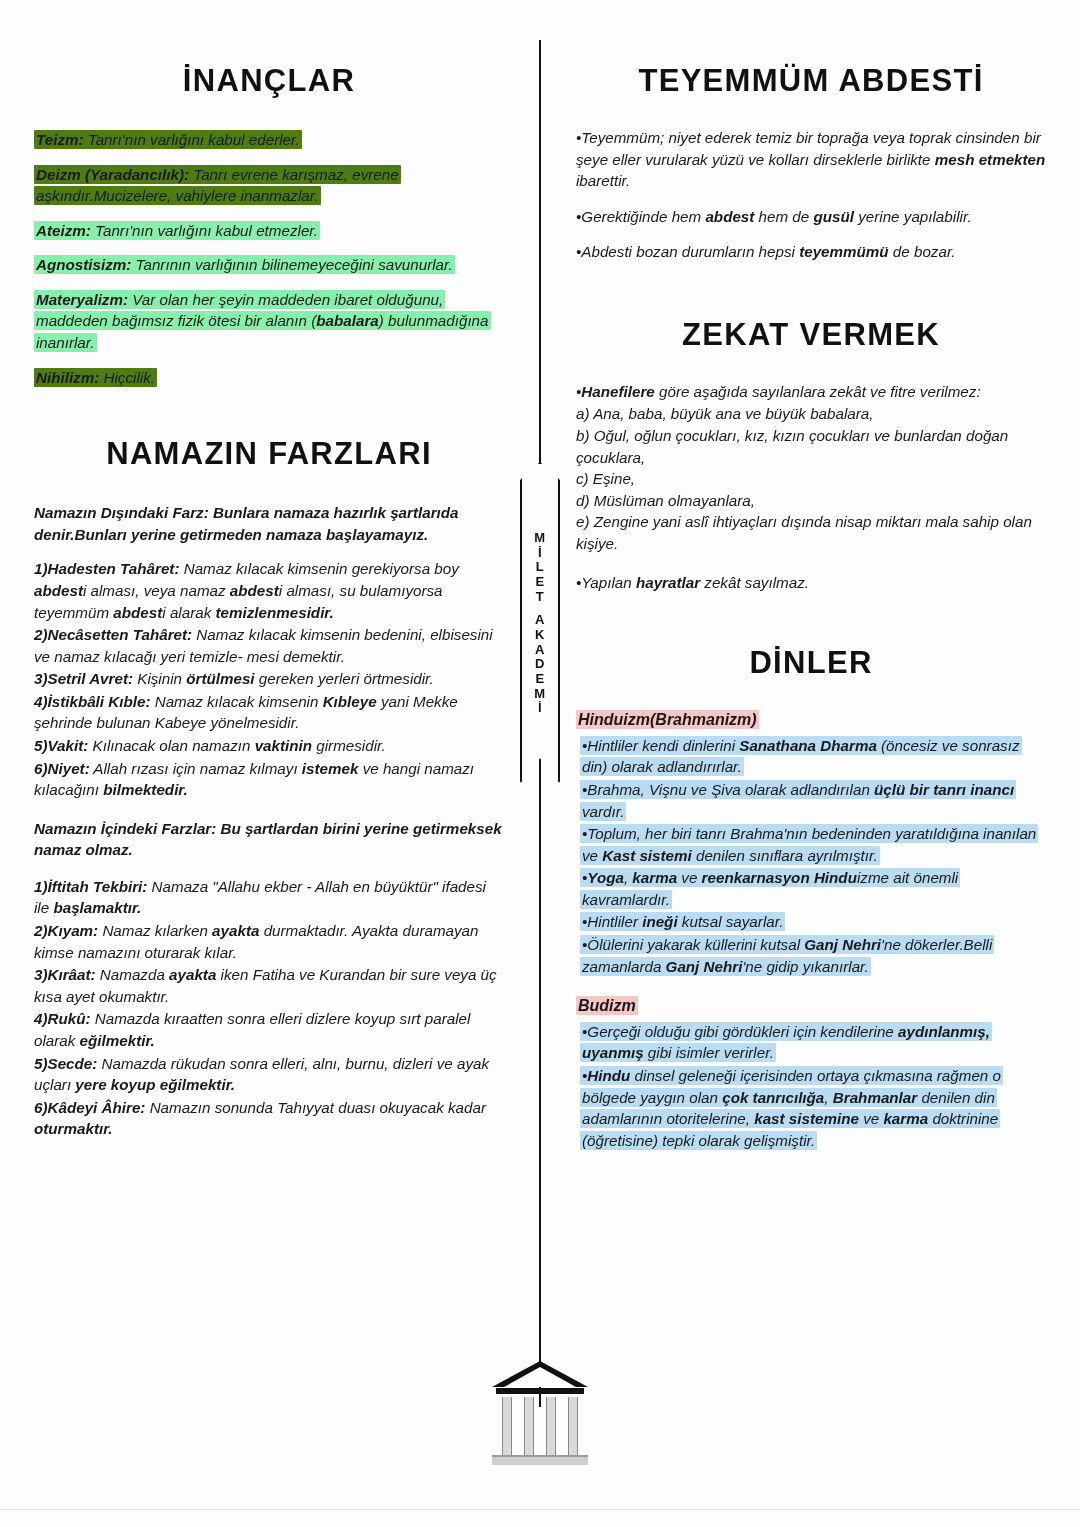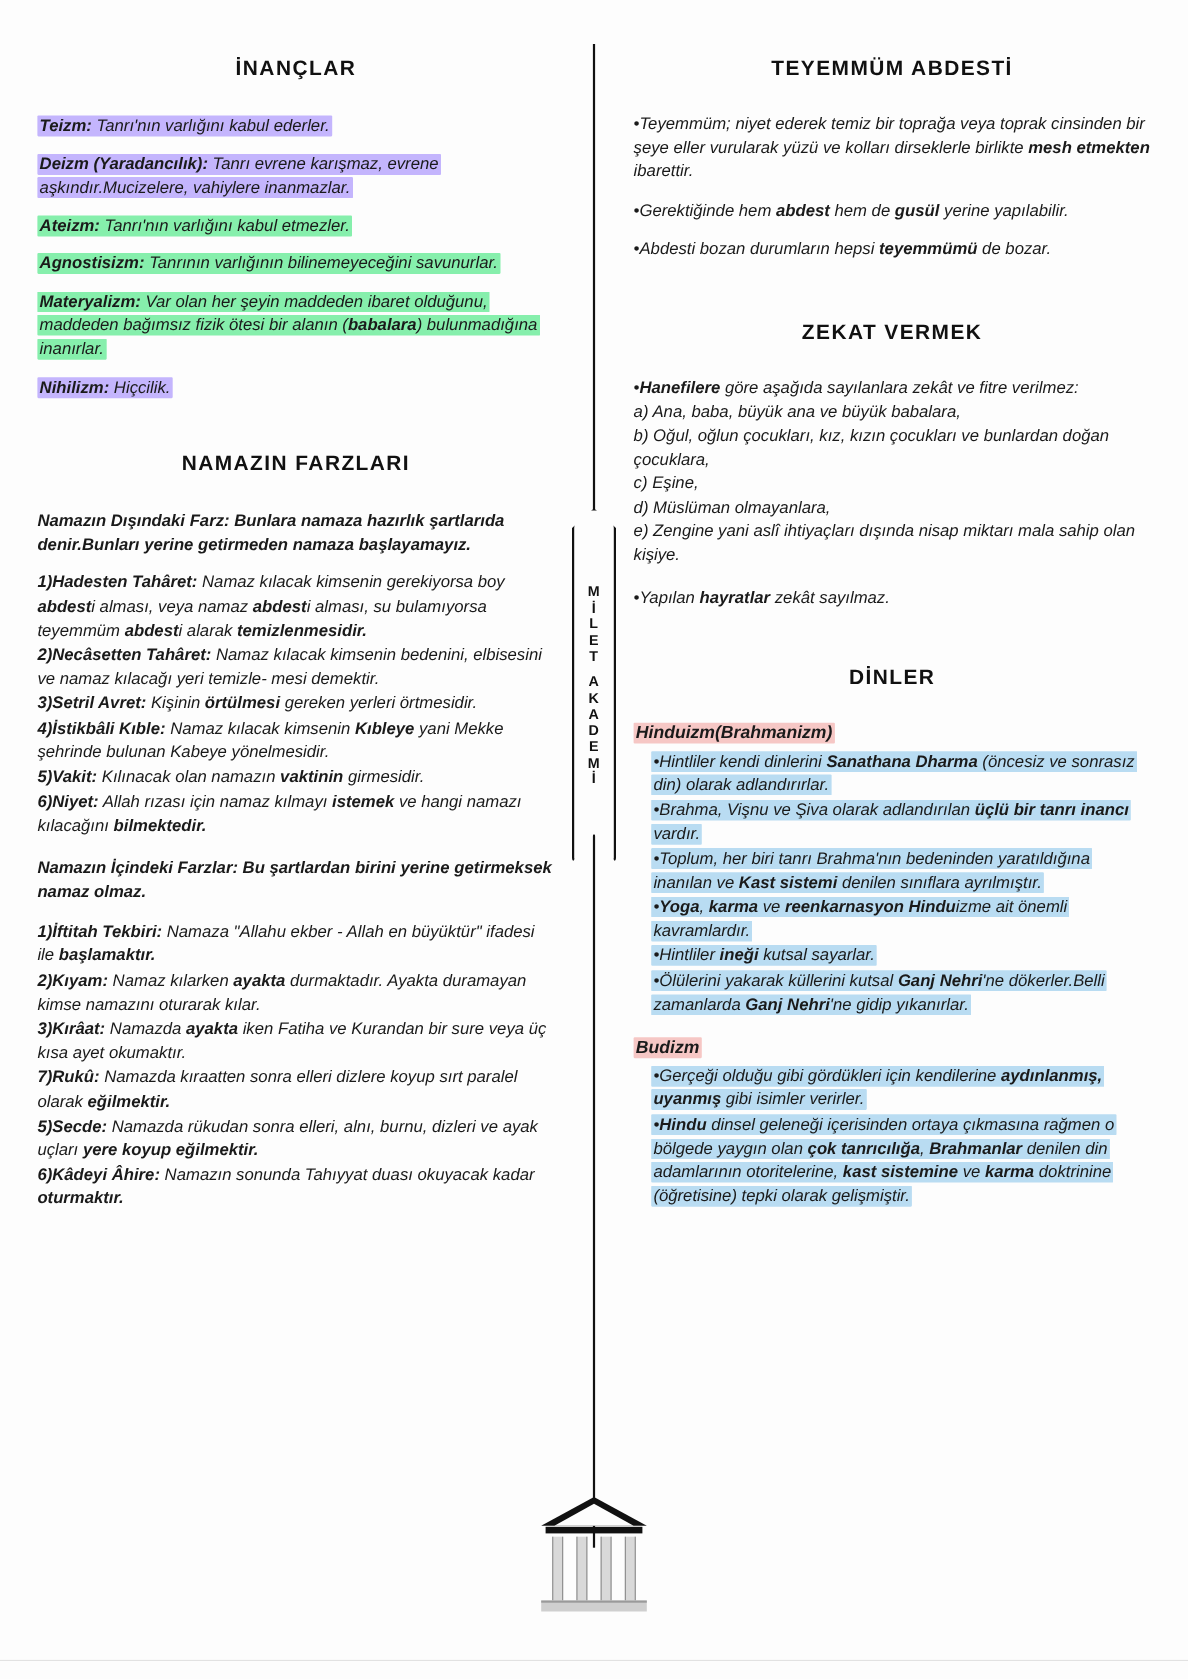--- a/index.html
+++ b/index.html
@@ -113,39 +113,39 @@
   
   .col {
     position: absolute;
     top: 0;
     width: 470px;
   }
   .col-left  { left: 34px;  }
   .col-right { left: 576px; }
 
   h1.section {
-    font-size: 19px;
+    font-size: 31px;
     font-weight: 700;
     letter-spacing: 1.3px;
     text-align: center;
-    margin: 0;
+    margin: 11px;
     color: #111;
   }
 
   .block { font-size: 15.2px; line-height: 1.42; }
 
   
   .hl {
     display: inline;
     padding: 1px 2px;
     border-radius: 1px;
     box-decoration-break: clone;
     -webkit-box-decoration-break: clone;
   }
-  .hl-purple { background: #c4b5fd; text-align: right; }
+  .hl-purple { background: #4d7c0f; text-align: right; }
   .hl-gray   { background: #86efac; }
   .hl-blue   { background: #b9dcf2; }
   .hl-pink   { background: #f6c7c5; }
 
   b, strong { font-weight: 700; }
   .it { font-style: italic; }
 
   
   .creed { margin-bottom: 13px; }
 
@@ -156,21 +156,21 @@
   
   .bullet { margin: 10px 0 14px 0; }
   .sublist p { margin: 0; }
 
   .religion-title {
     font-size: 16px;
     font-weight: 700;
     font-style: italic;
     margin: 0 0 3px 0;
   }
-  .religion-body p { margin: 0 0 1px 16px; }
+  .religion-body p { margin: 0 0 1px 4px; }
 
   .footer-rule {
     position: absolute;
     left: 0; right: 0;
     bottom: 17px;
     height: 1px;
     background: #e2e2e2;
   }
 </style>
 </head>
@@ -259,21 +259,21 @@
         <p class="it"><b>5)Vakit:</b> Kılınacak olan namazın <b>vaktinin</b> girmesidir.</p>
         <p class="it"><b>6)Niyet:</b> Allah rızası için namaz kılmayı <b>istemek</b> ve hangi namazı kılacağını <b>bilmektedir.</b></p>
       </div>
 
       <p class="it" style="margin:17px 0 15px 0;"><b>Namazın İçindeki Farzlar: Bu şartlardan birini yerine getirmeksek namaz olmaz.</b></p>
 
       <div class="list-compact">
         <p class="it"><b>1)İftitah Tekbiri:</b> Namaza "Allahu ekber - Allah en büyüktür" ifadesi ile <b>başlamaktır.</b></p>
         <p class="it"><b>2)Kıyam:</b> Namaz kılarken <b>ayakta</b> durmaktadır. Ayakta duramayan kimse namazını oturarak kılar.</p>
         <p class="it"><b>3)Kırâat:</b> Namazda <b>ayakta</b> iken Fatiha ve Kurandan bir sure veya üç kısa ayet okumaktır.</p>
-        <p class="it"><b>7)Rukû:</b> Namazda kıraatten sonra elleri dizlere koyup sırt paralel olarak <b>eğilmektir.</b></p>
+        <p class="it"><b>4)Rukû:</b> Namazda kıraatten sonra elleri dizlere koyup sırt paralel olarak <b>eğilmektir.</b></p>
         <p class="it"><b>5)Secde:</b> Namazda rükudan sonra elleri, alnı, burnu, dizleri ve ayak uçları <b>yere koyup</b> <b>eğilmektir.</b></p>
         <p class="it"><b>6)Kâdeyi Âhire:</b> Namazın sonunda Tahıyyat duası okuyacak kadar <b>oturmaktır.</b></p>
       </div>
     </div>
   </div>
 
   <div class="col col-right" style="top:52px;">
     <h1 class="section">TEYEMMÜM ABDESTİ</h1>
 
     <div class="block" style="margin-top:28px;">

